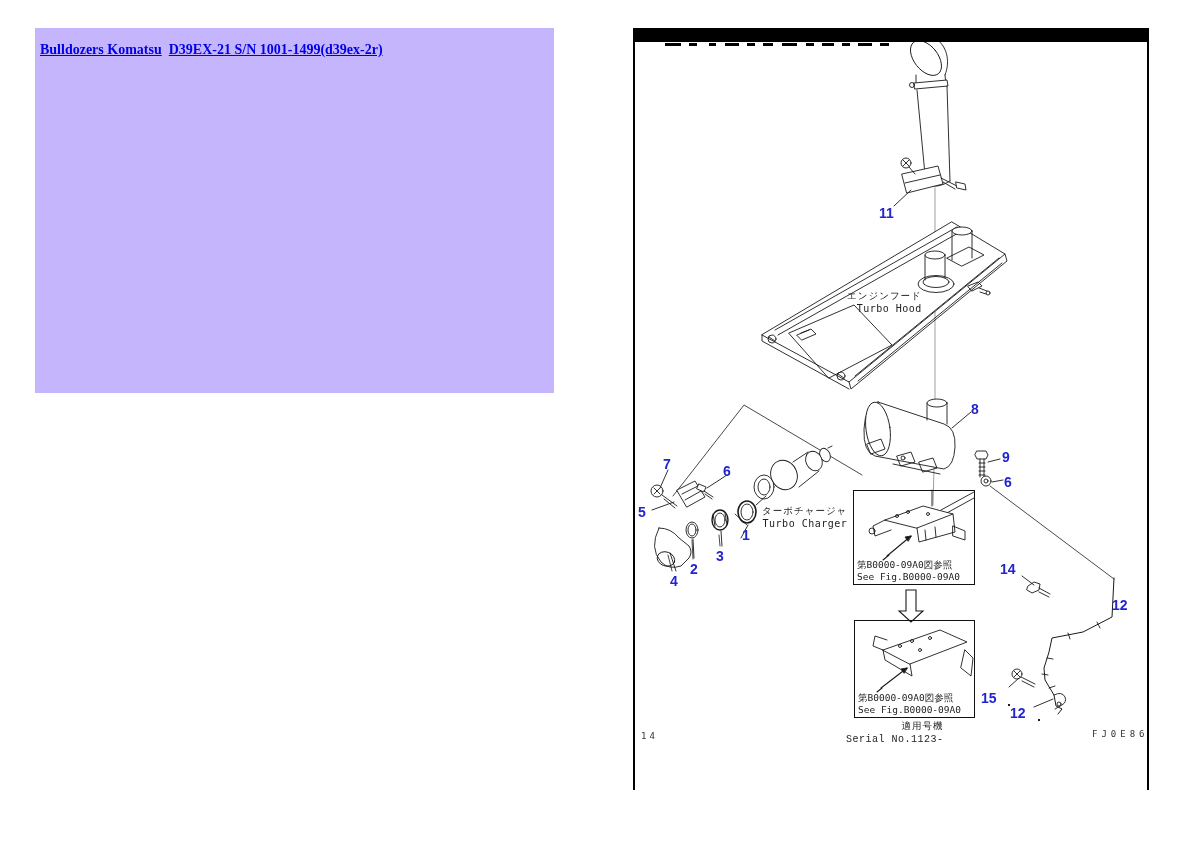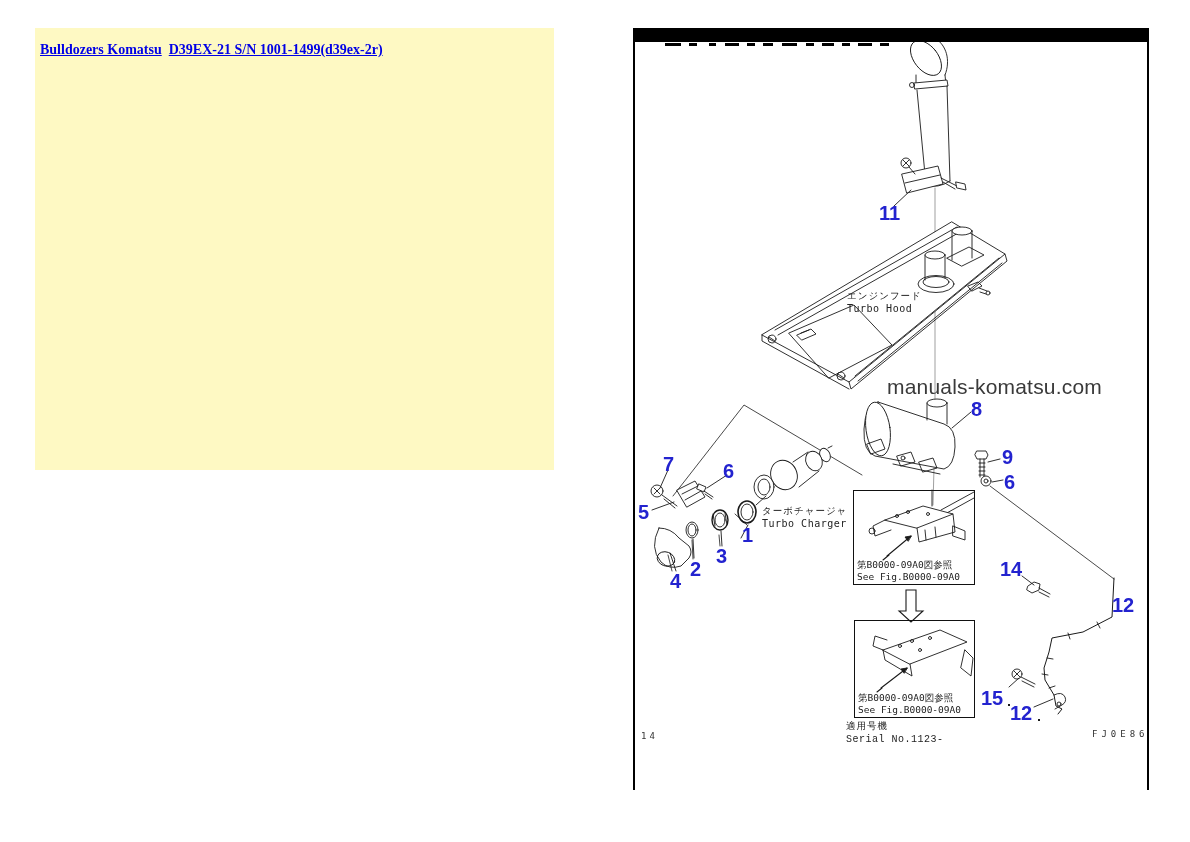--- a/index.html
+++ b/index.html
@@ -1,33 +1,33 @@
 <!DOCTYPE html>
 <html><head>
 <meta charset="utf-8">
 <style>
   html,body{margin:0;padding:0;background:#fff;width:1190px;height:842px;position:relative;
     font-family:"Liberation Sans",sans-serif;overflow:hidden;}
-  .black-panel{position:absolute;left:35px;top:28px;width:519px;height:442px;background:#fef9c3;}
+  .black-panel{position:absolute;left:35px;top:28px;width:519px;height:365px;background:#c4b5fd;}
   .link-row{position:absolute;left:5px;top:14px;white-space:nowrap;
     font-family:"Liberation Serif",serif;font-weight:bold;font-size:14px;}
   .link-row a{color:#0000e6;text-decoration:underline;margin-right:7px;cursor:pointer;}
   .frame{position:absolute;left:633px;top:28px;width:516px;height:762px;
     border-left:2px solid #000;border-right:2px solid #000;box-sizing:border-box;background:#fff;}
   .frame-bar{position:absolute;left:-2px;top:0;width:516px;height:14px;background:#000;z-index:5;}
   .art{position:absolute;left:0;top:0;z-index:1;}
   .tech{position:absolute;z-index:2;color:#222;font-family:"DejaVu Sans Mono",monospace;
-    font-size:10px;line-height:13px;letter-spacing:.5px;white-space:nowrap;}
+    font-size:10px;line-height:13px;letter-spacing:.5px;white-space:nowrap;text-align:right;}
   .tech .jp{font-size:9.5px;letter-spacing:1px;}
   .watermark{position:absolute;left:252px;top:347px;z-index:2;color:#3a3a3a;
     font-size:21px;letter-spacing:.2px;white-space:nowrap;}
   .refbox{position:absolute;z-index:2;border:1.5px solid #111;box-sizing:border-box;background:transparent;}
   .refbox .cap{position:absolute;left:3px;bottom:2px;font-family:"DejaVu Sans Mono",monospace;
     font-size:9.5px;line-height:11.5px;letter-spacing:0;color:#222;white-space:nowrap;margin-top:26px;}
-  .callout{position:absolute;z-index:4;color:#2323cf;font-weight:bold;font-size:20px;
+  .callout{position:absolute;z-index:4;color:#2323cf;font-weight:bold;font-size:14px;
     line-height:18px;white-space:nowrap;}
   .corner{position:absolute;z-index:2;color:#333;font-family:"DejaVu Sans Mono",monospace;font-size:9px;}
 </style>
 </head>
 <body>
 
 <div class="black-panel">
   <div class="link-row">
     <a href="#">Bulldozers Komatsu</a><a href="#">D39EX-21 S/N 1001-1499(d39ex-2r)</a>
   </div>
@@ -229,21 +229,20 @@
         <circle cx="424" cy="676" r="2"></circle>
         <path d="M399,679 L418,671"></path>
       </g>
       <g stroke="none" fill="#1a1a1a">
         <rect x="373" y="676" width="2" height="2"></rect>
           <rect x="403" y="691" width="2" height="2"></rect>
       </g>
     </g>
   </svg>
 
-  <div class="watermark">manuals-komatsu.com</div>
 
   <div class="tech" style="left:212px;top:261px;">
     <div class="jp">エンジンフード</div>
     <div>Turbo Hood</div>
   </div>
   <div class="tech" style="left:127px;top:476px;">
     <div class="jp">ターボチャージャ</div>
     <div>Turbo Charger</div>
   </div>
 

